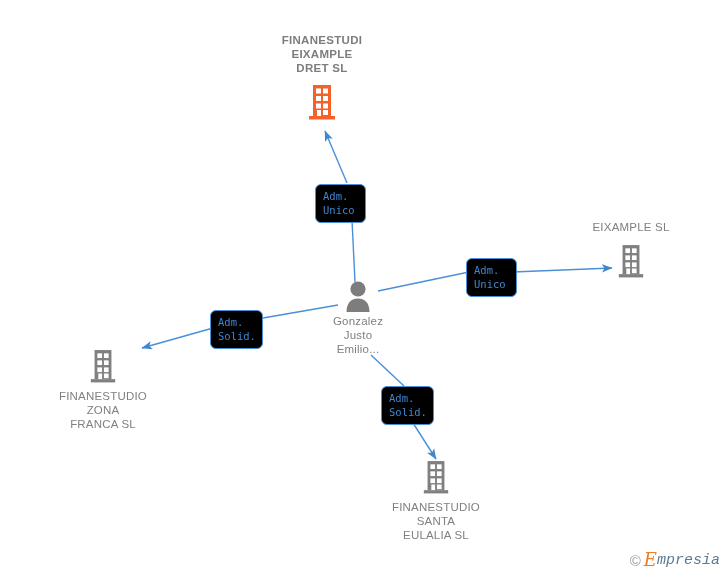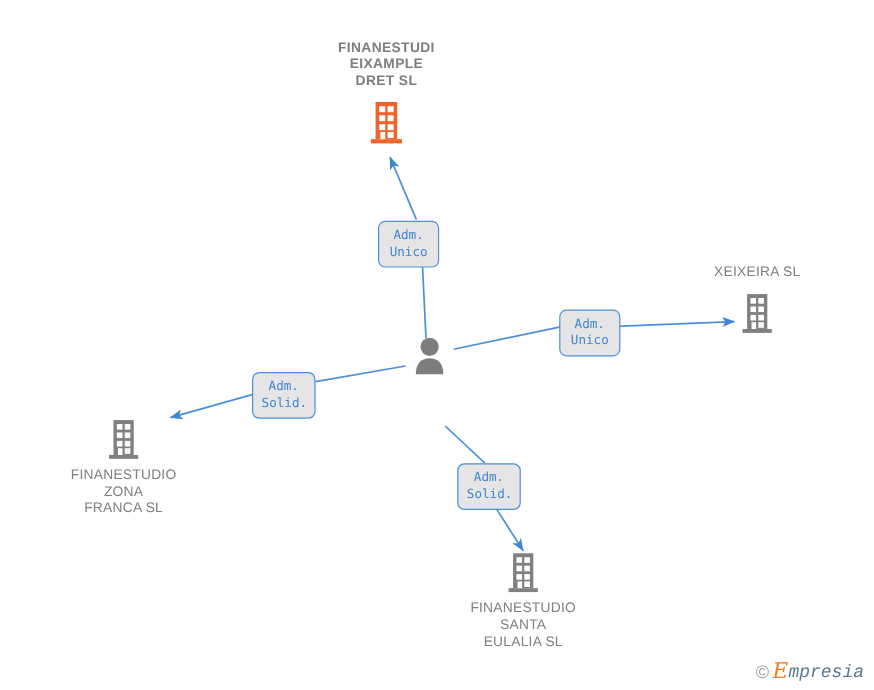--- a/index.html
+++ b/index.html
@@ -45,28 +45,28 @@
   .icon-wrap {
     height: 40px;
     display: flex;
     align-items: flex-end;
     justify-content: center;
   }
   .edge-label {
     position: absolute;
     border: 1.6px solid #4a90d9;
     border-radius: 6px;
-    background: #e5e5e5;
+    background: #000000;
     color: #3f86d0;
     font-family: "DejaVu Sans Mono", monospace;
     font-size: 10.5px;
     line-height: 14px;
     padding: 4px 7px 5px 7px;
     white-space: pre-line;
-    text-align: center;
+    text-align: left;
     box-sizing: border-box;
   }
   #watermark {
     position: absolute;
     right: 8px;
     bottom: 6px;
     display: flex;
     align-items: center;
     gap: 3px;
   }
@@ -134,21 +134,21 @@
         <rect x="17" y="13" width="5" height="5" fill="#ffffff"></rect>
         <rect x="10" y="20.5" width="5" height="5" fill="#ffffff"></rect>
         <rect x="17" y="20.5" width="5" height="5" fill="#ffffff"></rect>
         <rect x="11" y="27" width="4" height="6" fill="#ffffff"></rect>
         <rect x="17" y="27" width="5" height="5" fill="#ffffff"></rect>
       </svg>
     </div>
   </div>
 
   <div class="node" style="left:561px; top:220px;">
-    <div class="node-label">XEIXEIRA SL</div>
+    <div class="node-label">EIXAMPLE SL</div>
     <div class="icon-wrap" style="margin-top:5px;">
       <svg width="30" height="36" viewBox="0 0 32 38" aria-hidden="true">
         <rect x="7" y="2" width="18" height="31" fill="#808080"></rect>
         <rect x="3" y="33" width="26" height="3.5" fill="#808080"></rect>
         <rect x="10" y="5.5" width="5" height="5" fill="#ffffff"></rect>
         <rect x="17" y="5.5" width="5" height="5" fill="#ffffff"></rect>
         <rect x="10" y="13" width="5" height="5" fill="#ffffff"></rect>
         <rect x="17" y="13" width="5" height="5" fill="#ffffff"></rect>
         <rect x="10" y="20.5" width="5" height="5" fill="#ffffff"></rect>
         <rect x="17" y="20.5" width="5" height="5" fill="#ffffff"></rect>
@@ -158,20 +158,23 @@
     </div>
   </div>
 
   <div class="node" style="left:288px; top:280px;">
     <div class="icon-wrap" style="height:32px; align-items:flex-start;">
       <svg width="30" height="32" viewBox="0 0 30 32" aria-hidden="true">
         <circle cx="15" cy="9" r="7.6" fill="#7d7d7d"></circle>
         <path d="M3.5,32 C3.5,22.5 8.5,18.5 15,18.5 C21.5,18.5 26.5,22.5 26.5,32 Z" fill="#7d7d7d"></path>
       </svg>
     </div>
+    <div class="node-label" style="margin-top:2px;">Gonzalez
+Justo
+Emilio...</div>
   </div>
 
   <div class="node" style="left:33px; top:348px;">
     <div class="icon-wrap" style="height:36px; align-items:flex-start;">
       <svg width="30" height="36" viewBox="0 0 32 38" aria-hidden="true">
         <rect x="7" y="2" width="18" height="31" fill="#808080"></rect>
         <rect x="3" y="33" width="26" height="3.5" fill="#808080"></rect>
         <rect x="10" y="5.5" width="5" height="5" fill="#ffffff"></rect>
         <rect x="17" y="5.5" width="5" height="5" fill="#ffffff"></rect>
         <rect x="10" y="13" width="5" height="5" fill="#ffffff"></rect>

